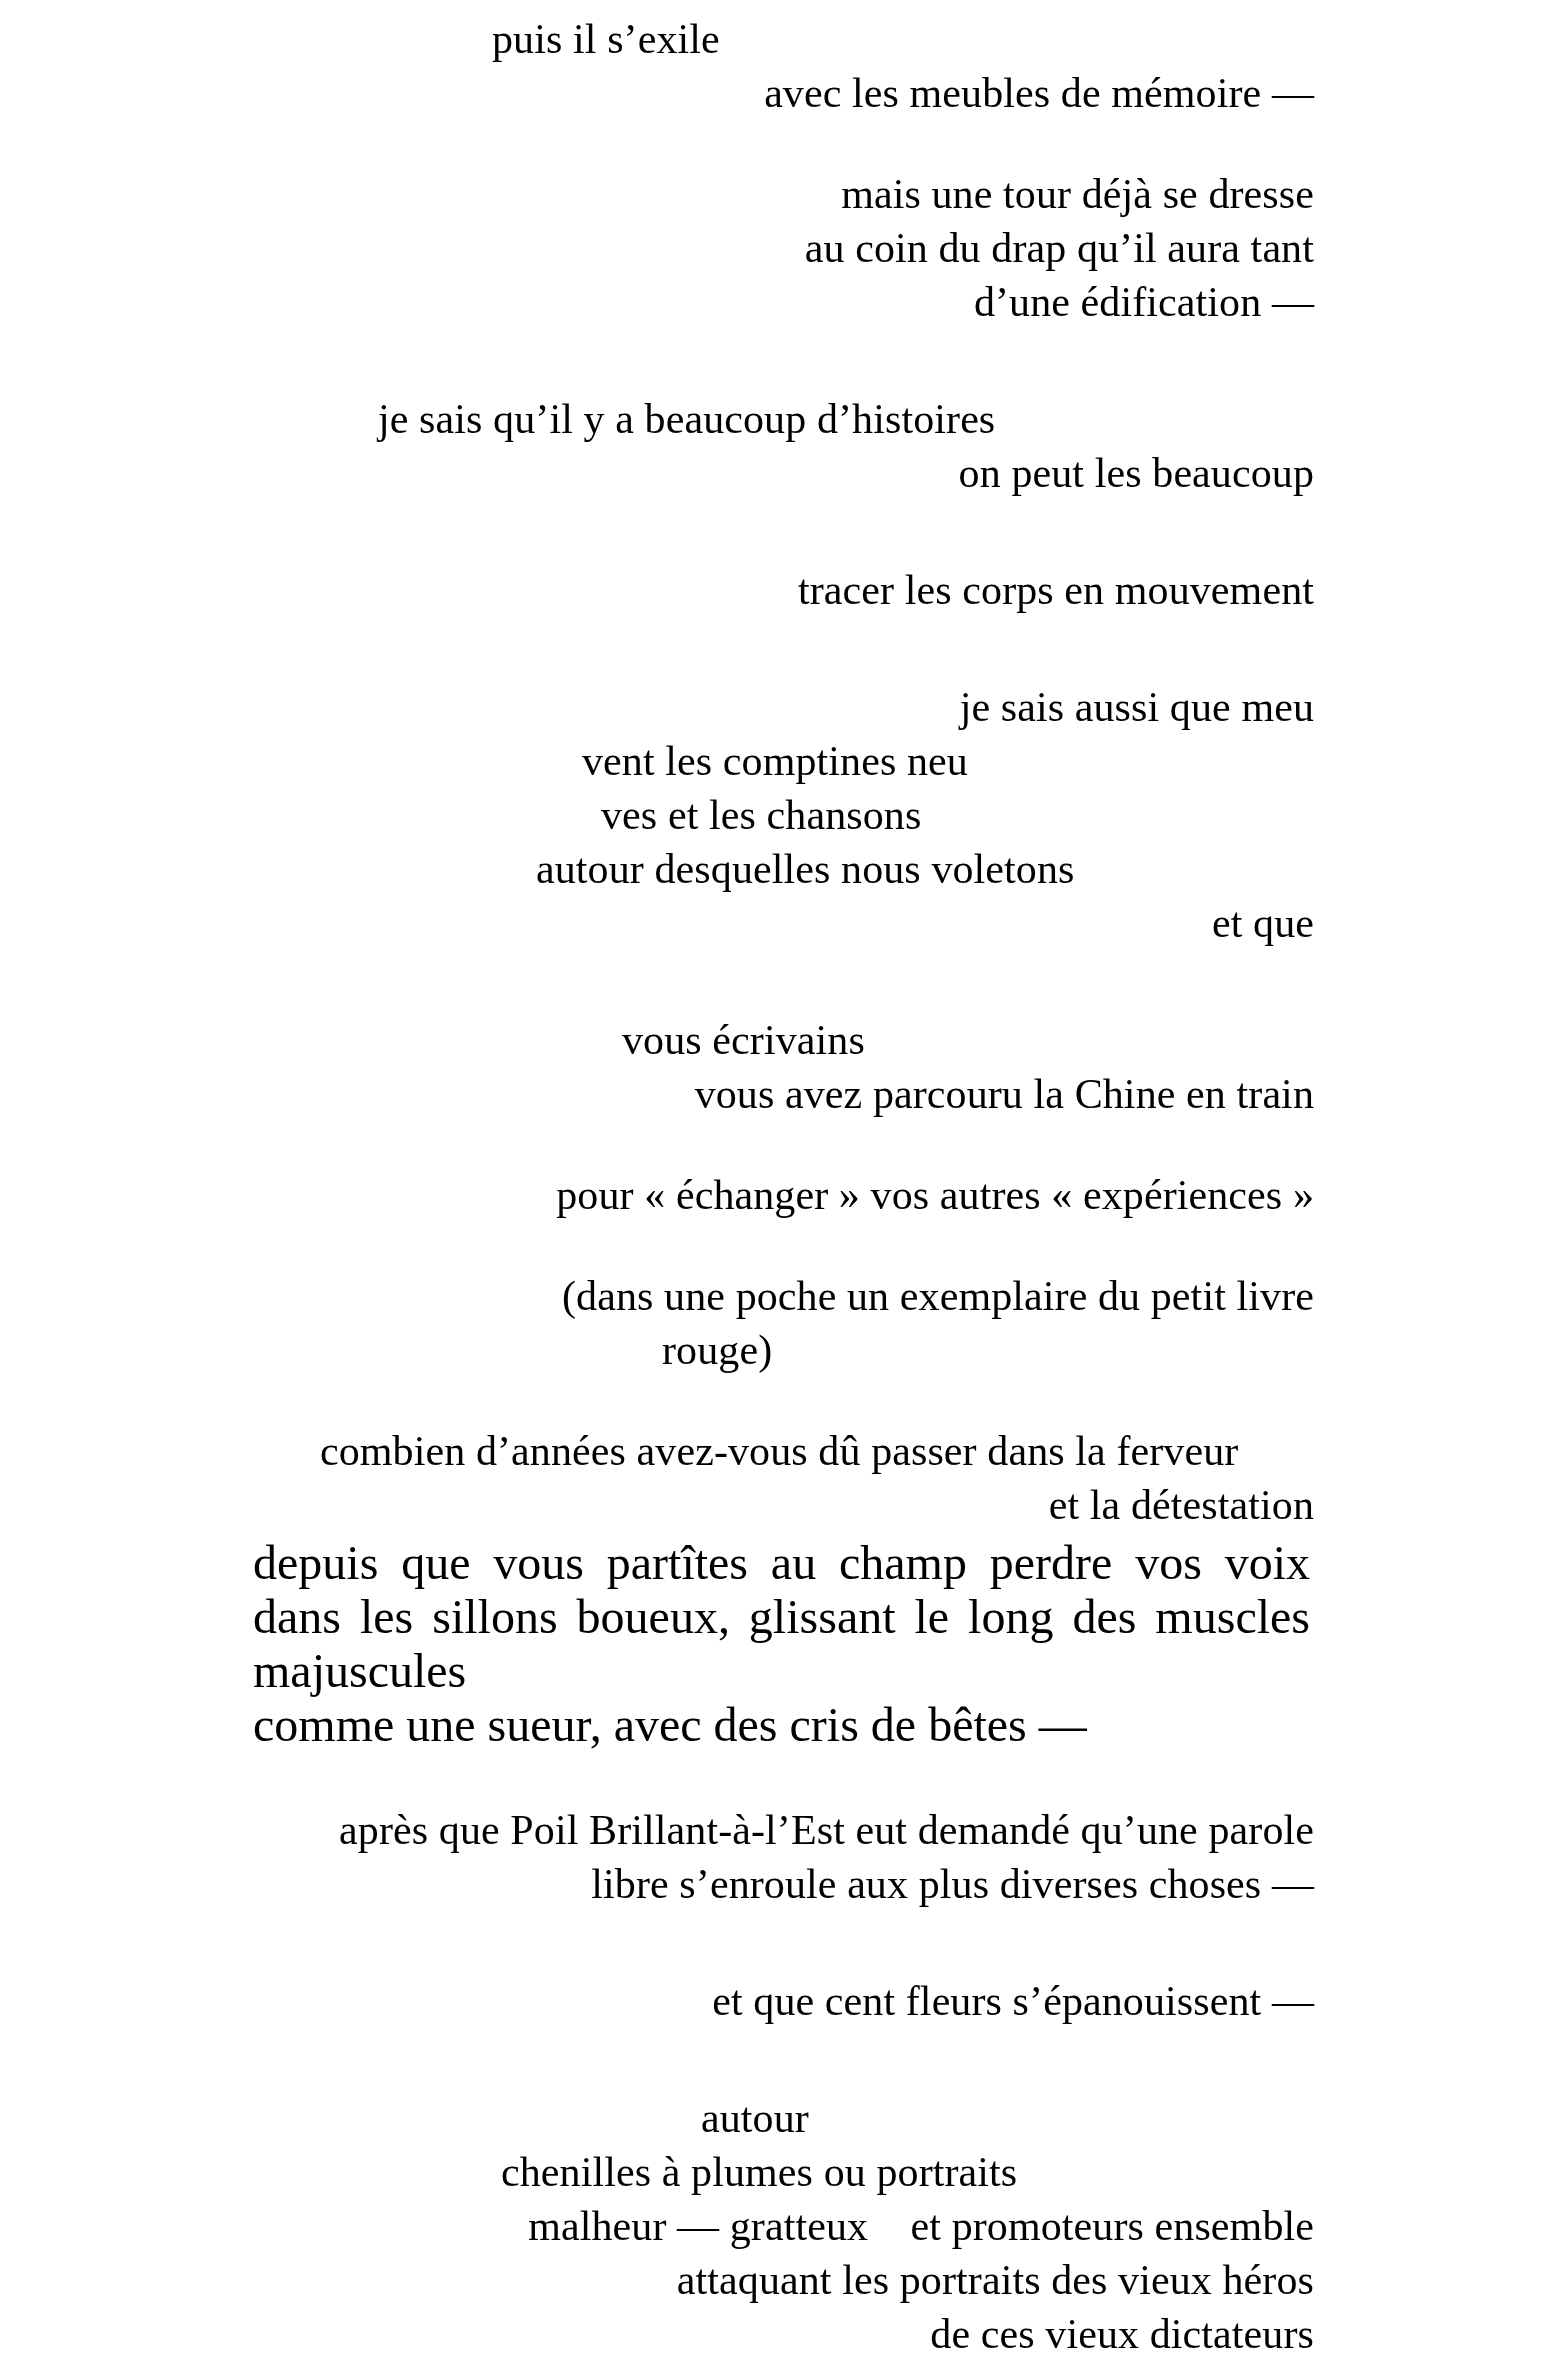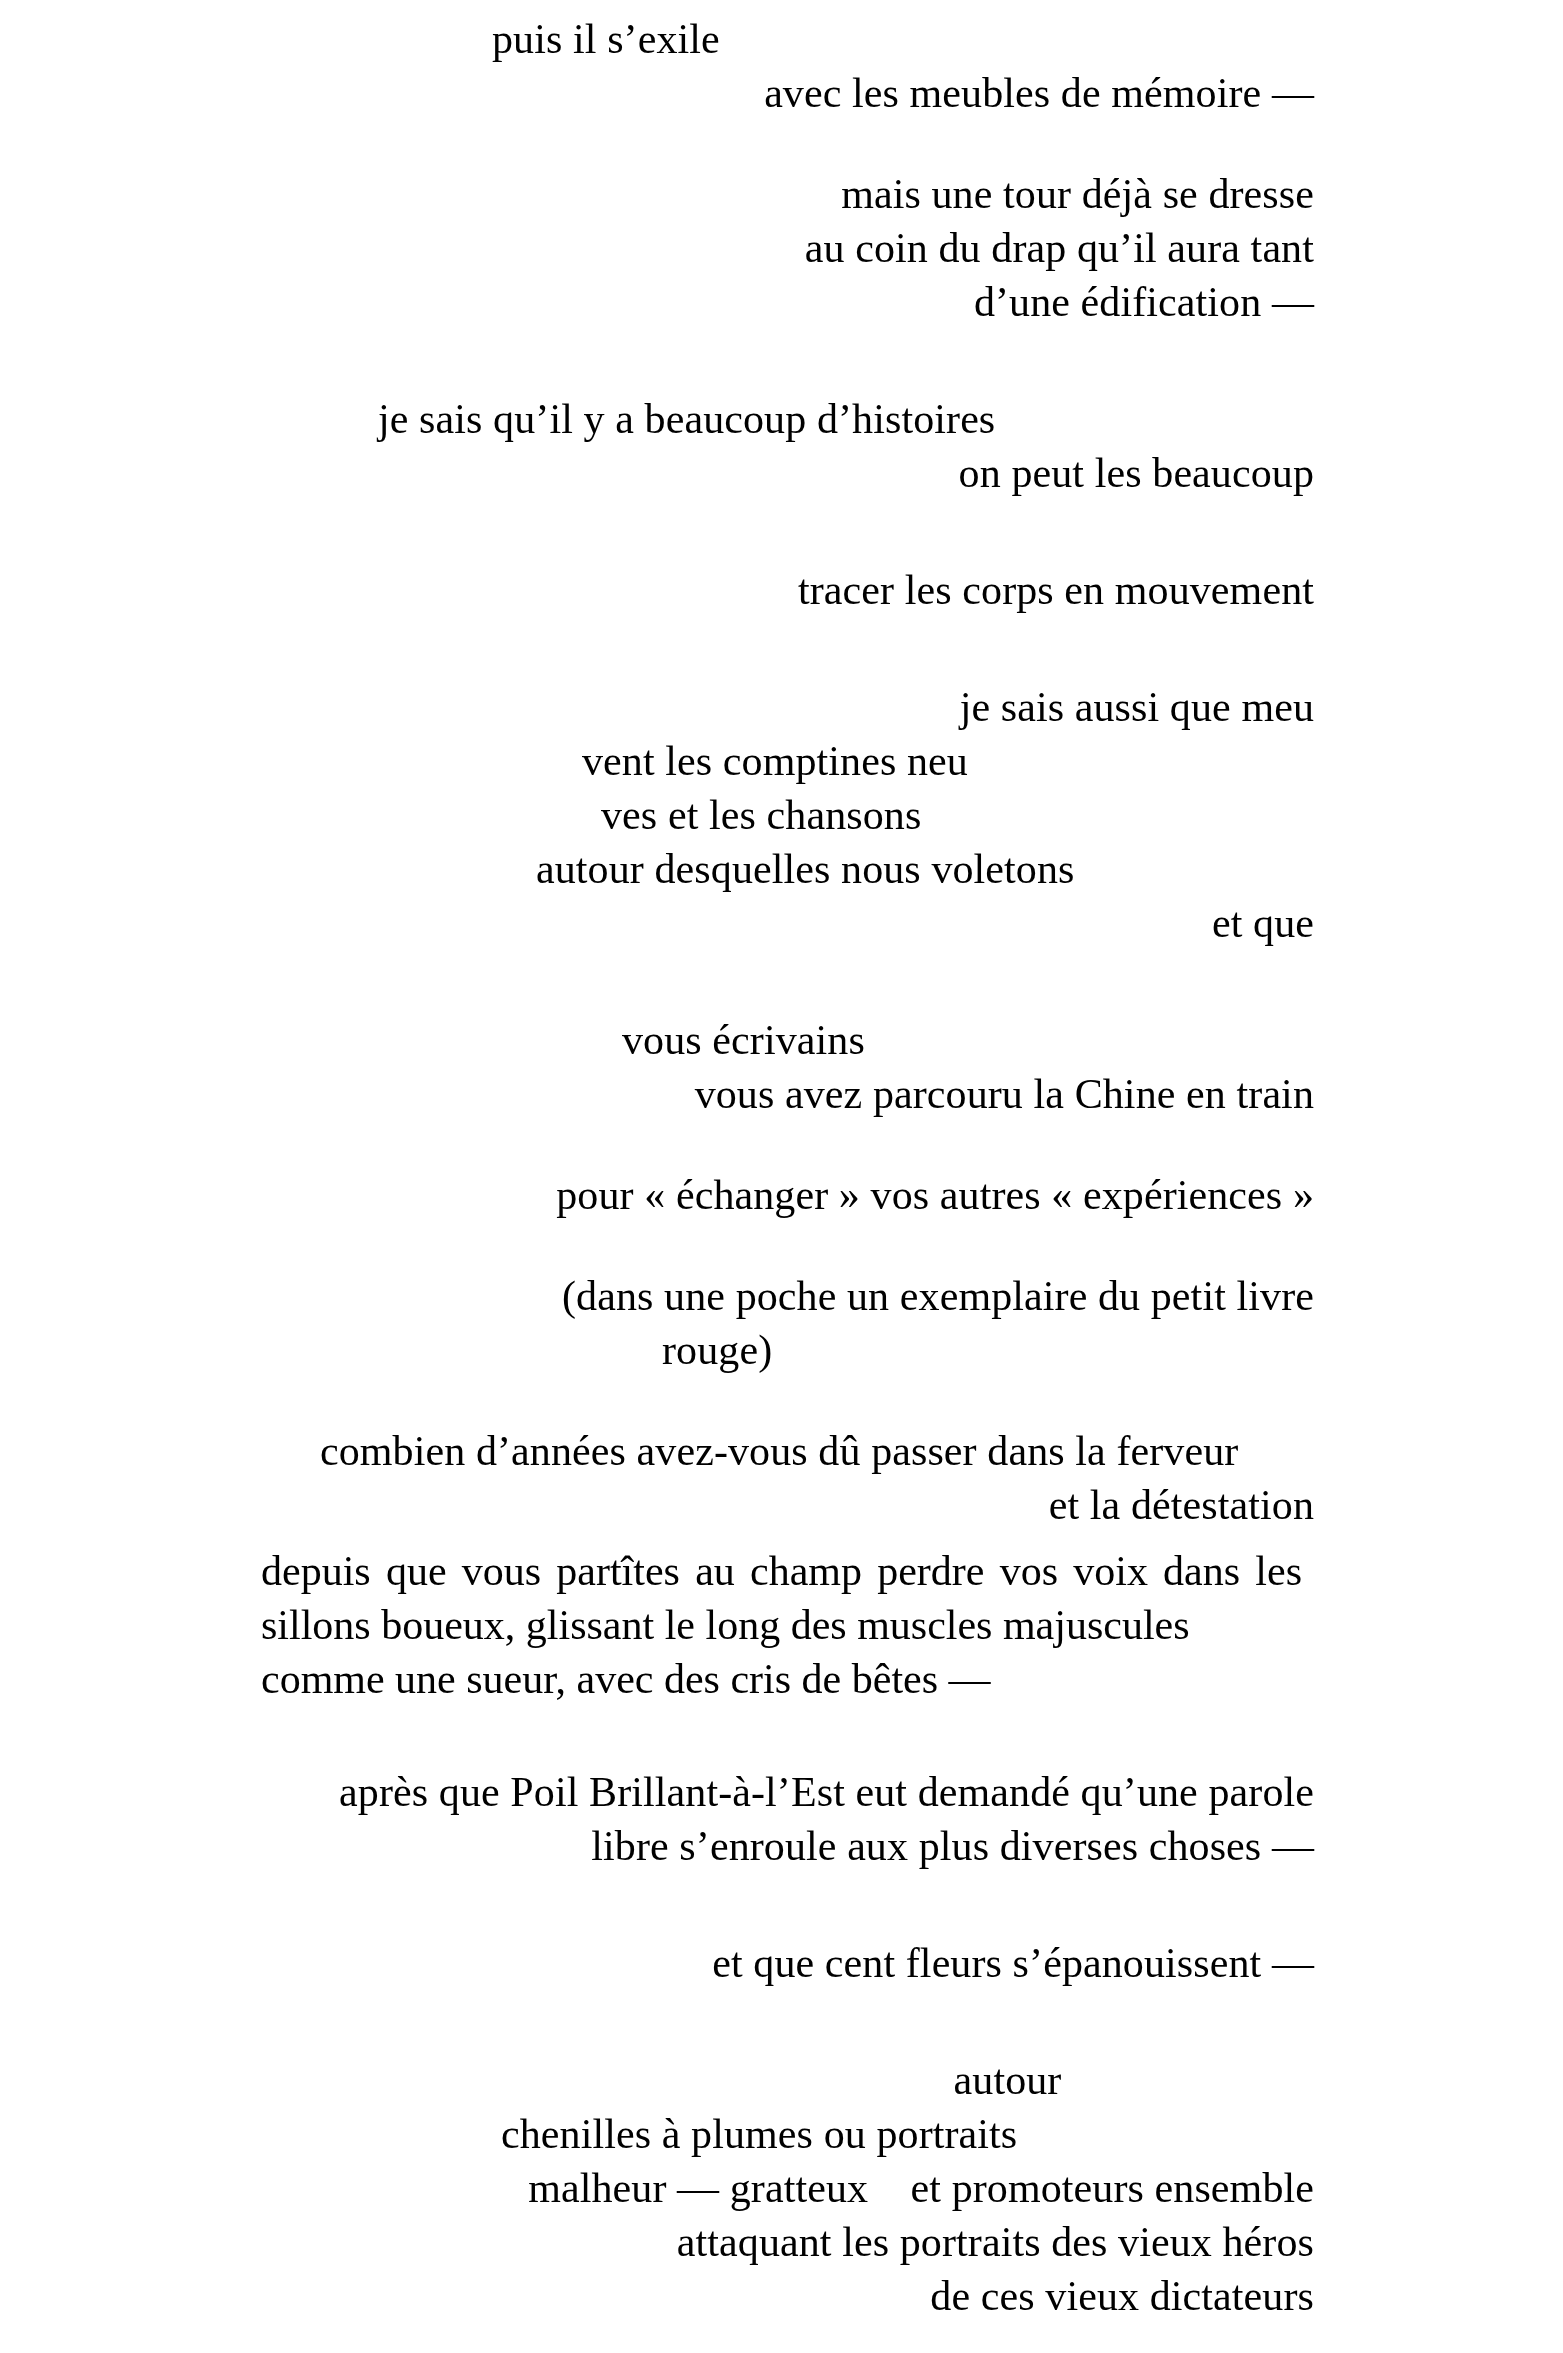--- a/index.html
+++ b/index.html
@@ -46,25 +46,25 @@
 
   
   .al-left   { text-align: right; }
   .al-right  { text-align: right; }
 
   
   .line.ind { text-align: left; }
 
   
   .para {
-    font-size: 42px;
+    font-size: 48px;
     line-height: 54px;
     text-align: justify;
     text-justify: inter-word;
-    margin: 12px;
+    margin: 4px;
     hyphens: none;
   }
   .para .lastline { display: block; text-align: left; }
 
   .gap-sm { height: 12px; }
   .gap-lg { height: 47px; }
   .gap-xl { height: 63px; }
 </style>
 </head>
 <body>
@@ -147,21 +147,21 @@
 
     <div class="gap-xl"></div>
 
     <div class="stanza">
       <span class="line al-right">et que cent fleurs s’épanouissent —</span>
     </div>
 
     <div class="gap-xl"></div>
 
     <div class="stanza">
-      <span class="line ind" style="padding-left:452px;text-align:center;">autour</span>
+      <span class="line ind" style="padding-left:452px;">autour</span>
       <span class="line ind" style="padding-left:252px;">chenilles à plumes ou portraits</span>
       <span class="line al-left">malheur — gratteux    et promoteurs ensemble</span>
       <span class="line al-left">attaquant les portraits des vieux héros</span>
       <span class="line al-left">de ces vieux dictateurs</span>
     </div>
 
   </div>
 </div>
 
 

